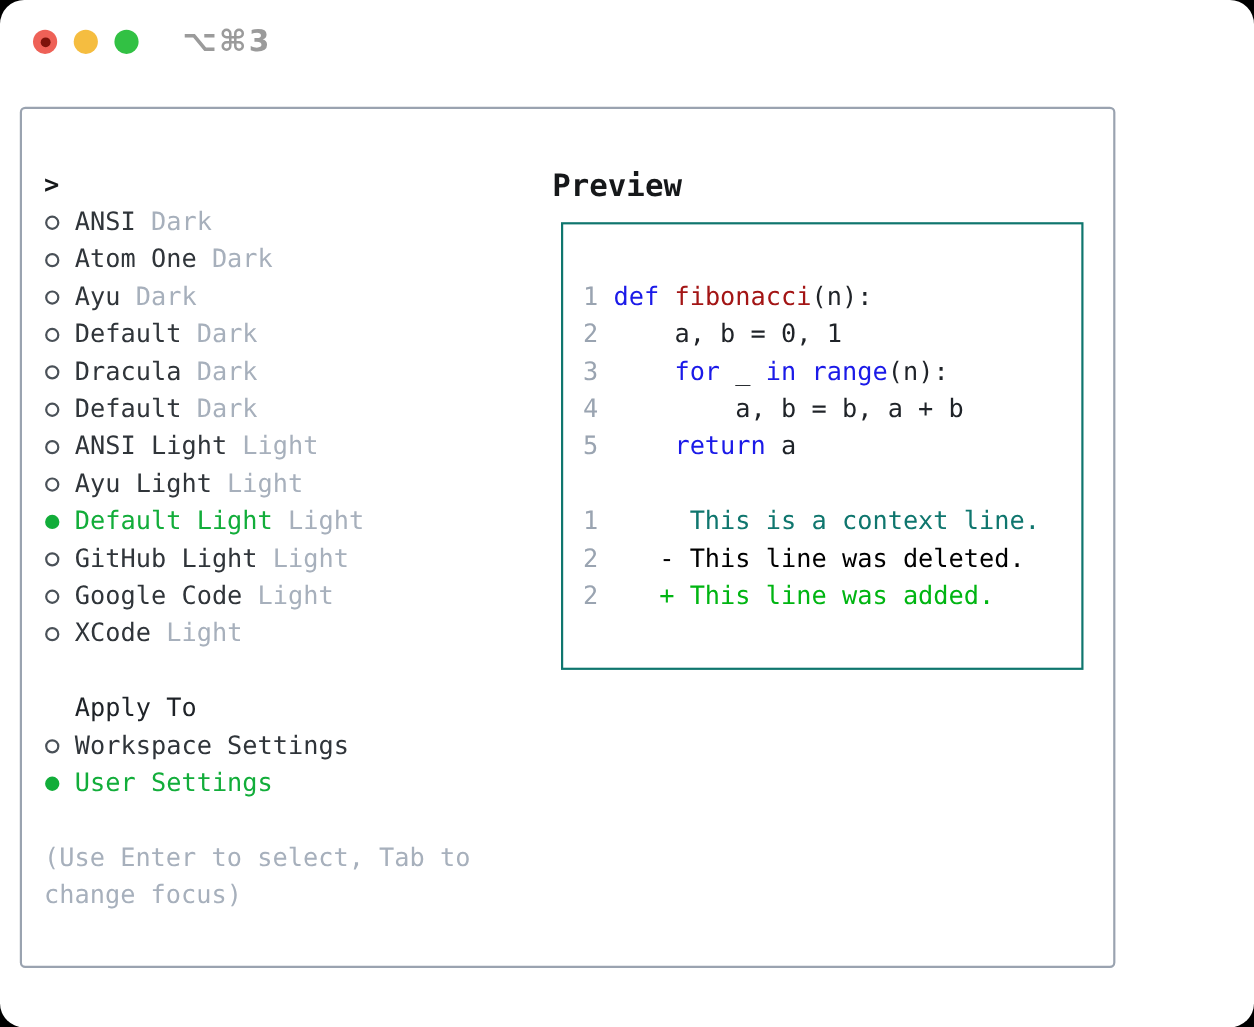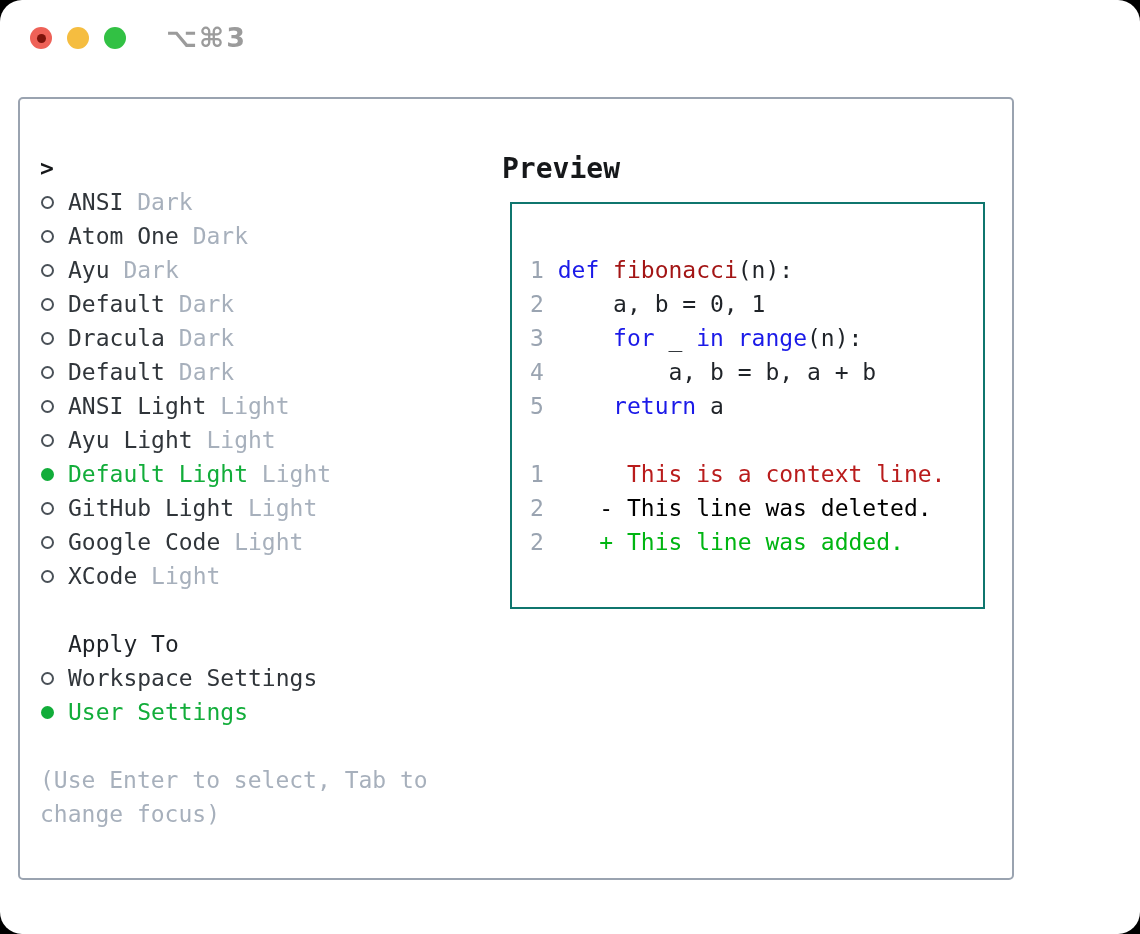--- a/index.html
+++ b/index.html
@@ -53,21 +53,21 @@
   .preview-box{
     position:absolute;left:490px;top:103px;width:475px;height:407px;
     border:2px solid #0f766e;background:#fff;box-sizing:border-box;overflow:hidden;
   }
   .code{padding:49px 0 0 18px;font-size:23px;}
   .cl{height:34px;line-height:34px;white-space:pre;}
   .ln{color:#9aa4b1;}
   .tk-pl{color:#1f2328;}
   .tk-kw{color:#1b1ae8;}
   .tk-fn{color:#a31515;}
-  .tk-ctx{color:#b91c1c;}
+  .tk-ctx{color:#0f766e;}
   .tk-del{color:#000000;}
   .tk-add{color:#00b512;}
 </style>
 </head>
 <body>
 
 <div class="window">
 
   <div class="titlebar">
     <div class="tl tl-red">

